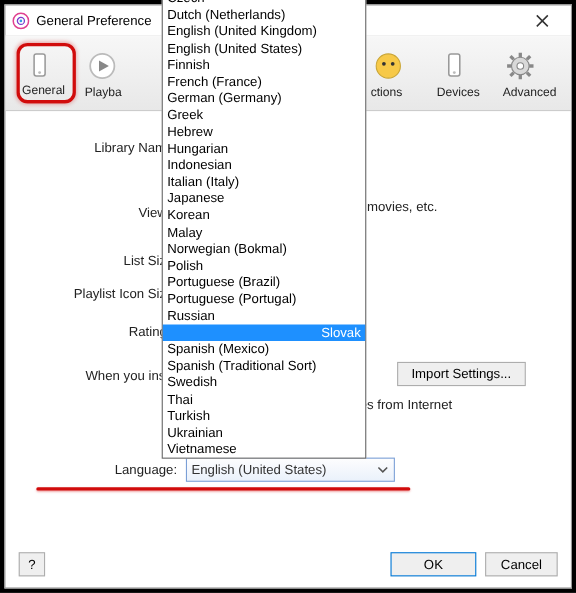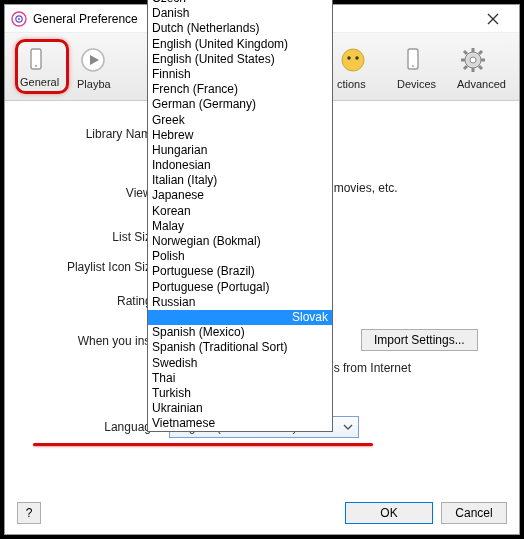--- a/index.html
+++ b/index.html
@@ -22,21 +22,21 @@
   .form-value { flex:1; color:#333; }
   .lang-select { width: 190px; height: 22px; border:1px solid #7a9fd6; background:linear-gradient(#fdfdfe,#eaf1fb); display:flex; align-items:center; padding:0 4px; position:relative; cursor:pointer;}
   .lang-select .chev { position:absolute; right:4px; top:4px;}
   .red-underline { height: 3px; background: #d10b0b; width: 340px; margin-left: 14px; border-radius:2px; box-shadow: 0 1px 2px rgba(209,11,11,.4);}
   .dropdown { position:absolute; top: 0px; left: 142px; width: 186px; background:#fff; border:1px solid #666; z-index: 20;}
   .dropdown-item { height:15.2px; line-height:15.2px; padding: 0 4px; font-size:12px; cursor:pointer; white-space:nowrap; overflow:hidden;}
   .dropdown-item.selected { background:#1e90ff; color:#fff;text-align:right; }
   .import-btn { border:1px solid #adadad; background:#efefef; height:22px; padding:0 12px; margin-left: 12px; cursor:pointer;}
   .footer { position:absolute; bottom:10px; left:0; right:0; padding: 0 12px; display:flex; align-items:center;}
   .help-btn { width:24px; height:22px; border:1px solid #adadad; background:#efefef; display:flex; align-items:center; justify-content:center; cursor:pointer;}
-  .ok-btn { width:88px; height:22px; border:1px solid #0078d7; background:#efefef; margin-right:8px; cursor:pointer;}
+  .ok-btn { width:78px; height:22px; border:1px solid #0078d7; background:#efefef; margin-right:8px; cursor:pointer;}
   .cancel-btn { width:66px; height:22px; border:1px solid #adadad; background:#efefef; cursor:pointer;}
   .right-frag { position:absolute; font-size:12px; color:#222; }
 </style>
 </head>
 <body>
 
 <div class="window">
 
   <div class="titlebar">
     <span class="title-icon">
@@ -163,21 +163,20 @@
                 <path d="M2 4 L6 8 L10 4" fill="none" stroke="#555" stroke-width="1.4"></path>
               </svg>
           </span>
         </div>
       </div>
     </div>
     <div class="red-underline"></div>
 
     <div class="dropdown" id="lang-dropdown" style="top: -111px;">
         <div class="dropdown-item">Czech</div>
-        <div class="dropdown-item">Danish</div>
         <div class="dropdown-item">Dutch (Netherlands)</div>
         <div class="dropdown-item">English (United Kingdom)</div>
         <div class="dropdown-item">English (United States)</div>
         <div class="dropdown-item">Finnish</div>
         <div class="dropdown-item">French (France)</div>
         <div class="dropdown-item">German (Germany)</div>
         <div class="dropdown-item">Greek</div>
         <div class="dropdown-item">Hebrew</div>
         <div class="dropdown-item">Hungarian</div>
         <div class="dropdown-item">Indonesian</div>

